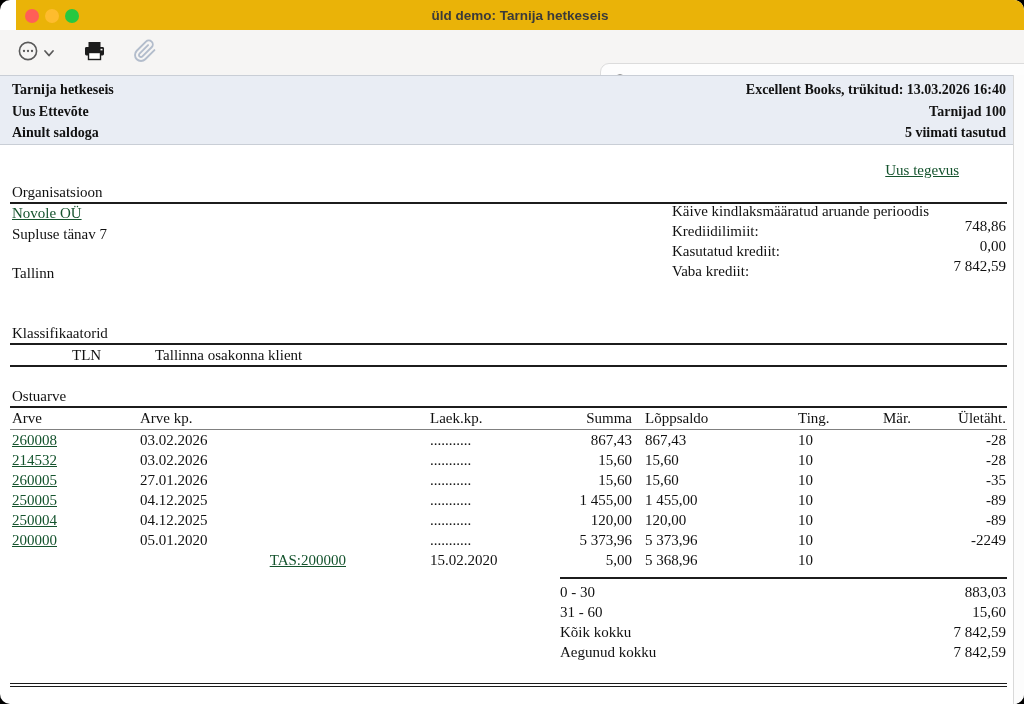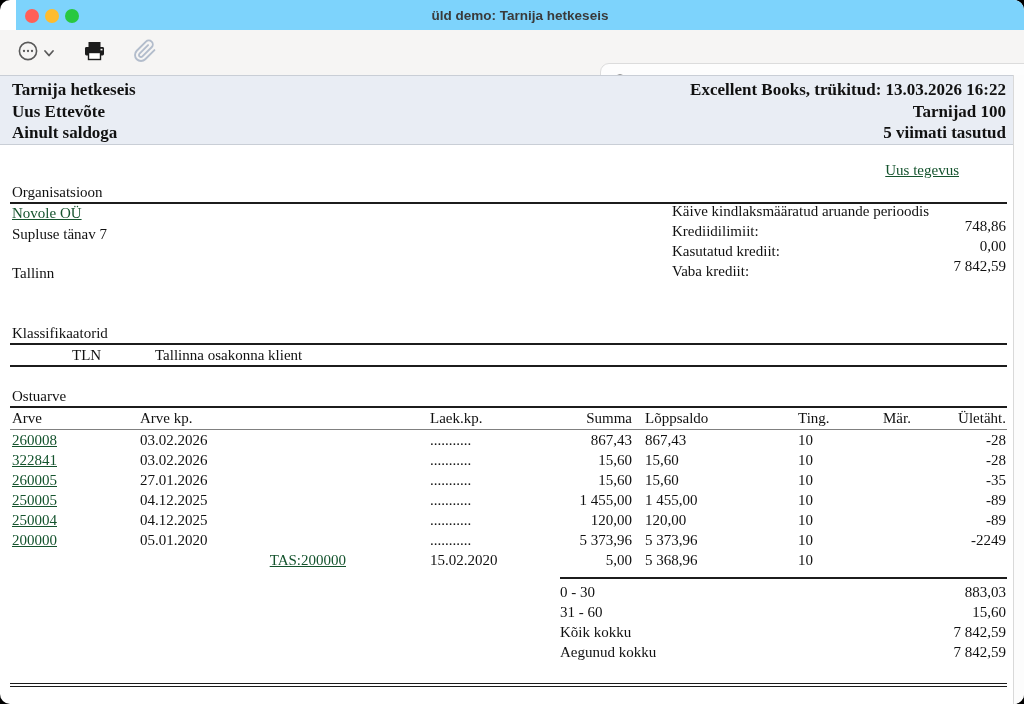--- a/index.html
+++ b/index.html
@@ -1,19 +1,19 @@
 <!DOCTYPE html>
 <html><head>
 <meta charset="utf-8">
 <style>
   html,body{margin:0;padding:0;background:#000;}
   .window{position:relative;width:1024px;height:704px;background:#fff;overflow:hidden;
           border-radius:10px;font-family:"Liberation Serif",serif;color:#111;}
   
-  .titlebar{position:absolute;top:0;left:16px;right:0;height:30px;background:#7dd3fc;}
+  .titlebar{position:absolute;top:0;left:16px;right:0;height:30px;background:#eab308;}
   .traffic{position:absolute;top:9px;left:9px;display:flex;gap:6px;}
   .dot{width:14px;height:14px;border-radius:50%;}
   .dot.red{background:#ff5f57;}
   .dot.yellow{background:#febc2e;}
   .dot.green{background:#28c840;}
   .win-title{position:absolute;top:0;left:0;right:0;height:30px;line-height:32px;text-align:center;
              font-family:"Liberation Sans",sans-serif;font-weight:bold;font-size:13.5px;color:#3a3a3a;}
   .toolbar{position:absolute;top:30px;left:0;right:0;height:45px;background:#f6f5f4;}
   .tb-icon{position:absolute;top:0;height:45px;display:flex;align-items:center;}
   .more-wrap{left:17px;}
@@ -22,21 +22,21 @@
   .clip-wrap{left:133px;}
   .searchbox{position:absolute;top:33px;left:600px;right:-12px;height:37px;background:#fdfdfd;
              border:1px solid #dcdcdc;border-radius:9px;box-sizing:border-box;display:flex;align-items:center;}
   .searchbox svg{margin-left:12px;flex:0 0 auto;}
   .searchbox input{border:none;outline:none;background:transparent;margin-left:8px;width:300px;
                    font-family:"Liberation Sans",sans-serif;font-size:17px;color:#444;}
   .searchbox input::placeholder{color:#bfbfbf;}
   
   .rep-header{position:absolute;top:75px;left:0;right:0;height:70px;background:#e9edf4;
               border-top:1px solid #c9ced6;border-bottom:1px solid #c9ced6;box-sizing:border-box;
-              font-weight:bold;font-size:17px;}
+              font-weight:bold;font-size:14px;}
   .rh-left{position:absolute;left:12px;top:3px;line-height:21.5px;}
   .rh-right{position:absolute;right:18px;top:3px;line-height:21.5px;text-align:right;}
   
   .content{position:absolute;top:146px;left:0;right:0;bottom:0;font-size:15px;}
   a.rlink{color:#14532d;text-decoration:underline;cursor:pointer;}
   .abs{position:absolute;}
   .rule{position:absolute;height:2px;background:#1c1c1c;left:10px;width:997px;}
   .rule-thin{position:absolute;height:1px;background:#808080;left:10px;width:997px;}
   .dbl-rule{position:absolute;left:10px;width:997px;height:4px;box-sizing:border-box;
             border-top:1.5px solid #1a1a1a;border-bottom:1.5px solid #1a1a1a;}
@@ -117,21 +117,21 @@
     </div>
   </div>
 
   <div class="rep-header">
     <div class="rh-left">
       <div>Tarnija hetkeseis</div>
       <div>Uus Ettevõte</div>
       <div>Ainult saldoga</div>
     </div>
     <div class="rh-right">
-      <div>Excellent Books, trükitud: 13.03.2026 16:22</div>
+      <div>Excellent Books, trükitud: 13.03.2026 16:40</div>
       <div>Tarnijad 100</div>
       <div>5 viimati tasutud</div>
     </div>
   </div>
 
   <div class="content">
 
     <a class="rlink abs" style="top:16px;right:65px;">Uus tegevus</a>
 
     <div class="abs" style="top:38px;left:12px;">Organisatsioon</div>
@@ -184,21 +184,21 @@
       <div class="row20">
         <a class="cell c-arve rlink">260008</a>
         <span class="cell c-kp">03.02.2026</span>
         <span class="cell c-laek">...........</span>
         <span class="cell c-summa">867,43</span>
         <span class="cell c-saldo">867,43</span>
         <span class="cell c-ting">10</span>
         <span class="cell c-ulet">-28</span>
       </div>
       <div class="row20">
-        <a class="cell c-arve rlink">322841</a>
+        <a class="cell c-arve rlink">214532</a>
         <span class="cell c-kp">03.02.2026</span>
         <span class="cell c-laek">...........</span>
         <span class="cell c-summa">15,60</span>
         <span class="cell c-saldo">15,60</span>
         <span class="cell c-ting">10</span>
         <span class="cell c-ulet">-28</span>
       </div>
       <div class="row20">
         <a class="cell c-arve rlink">260005</a>
         <span class="cell c-kp">27.01.2026</span>

